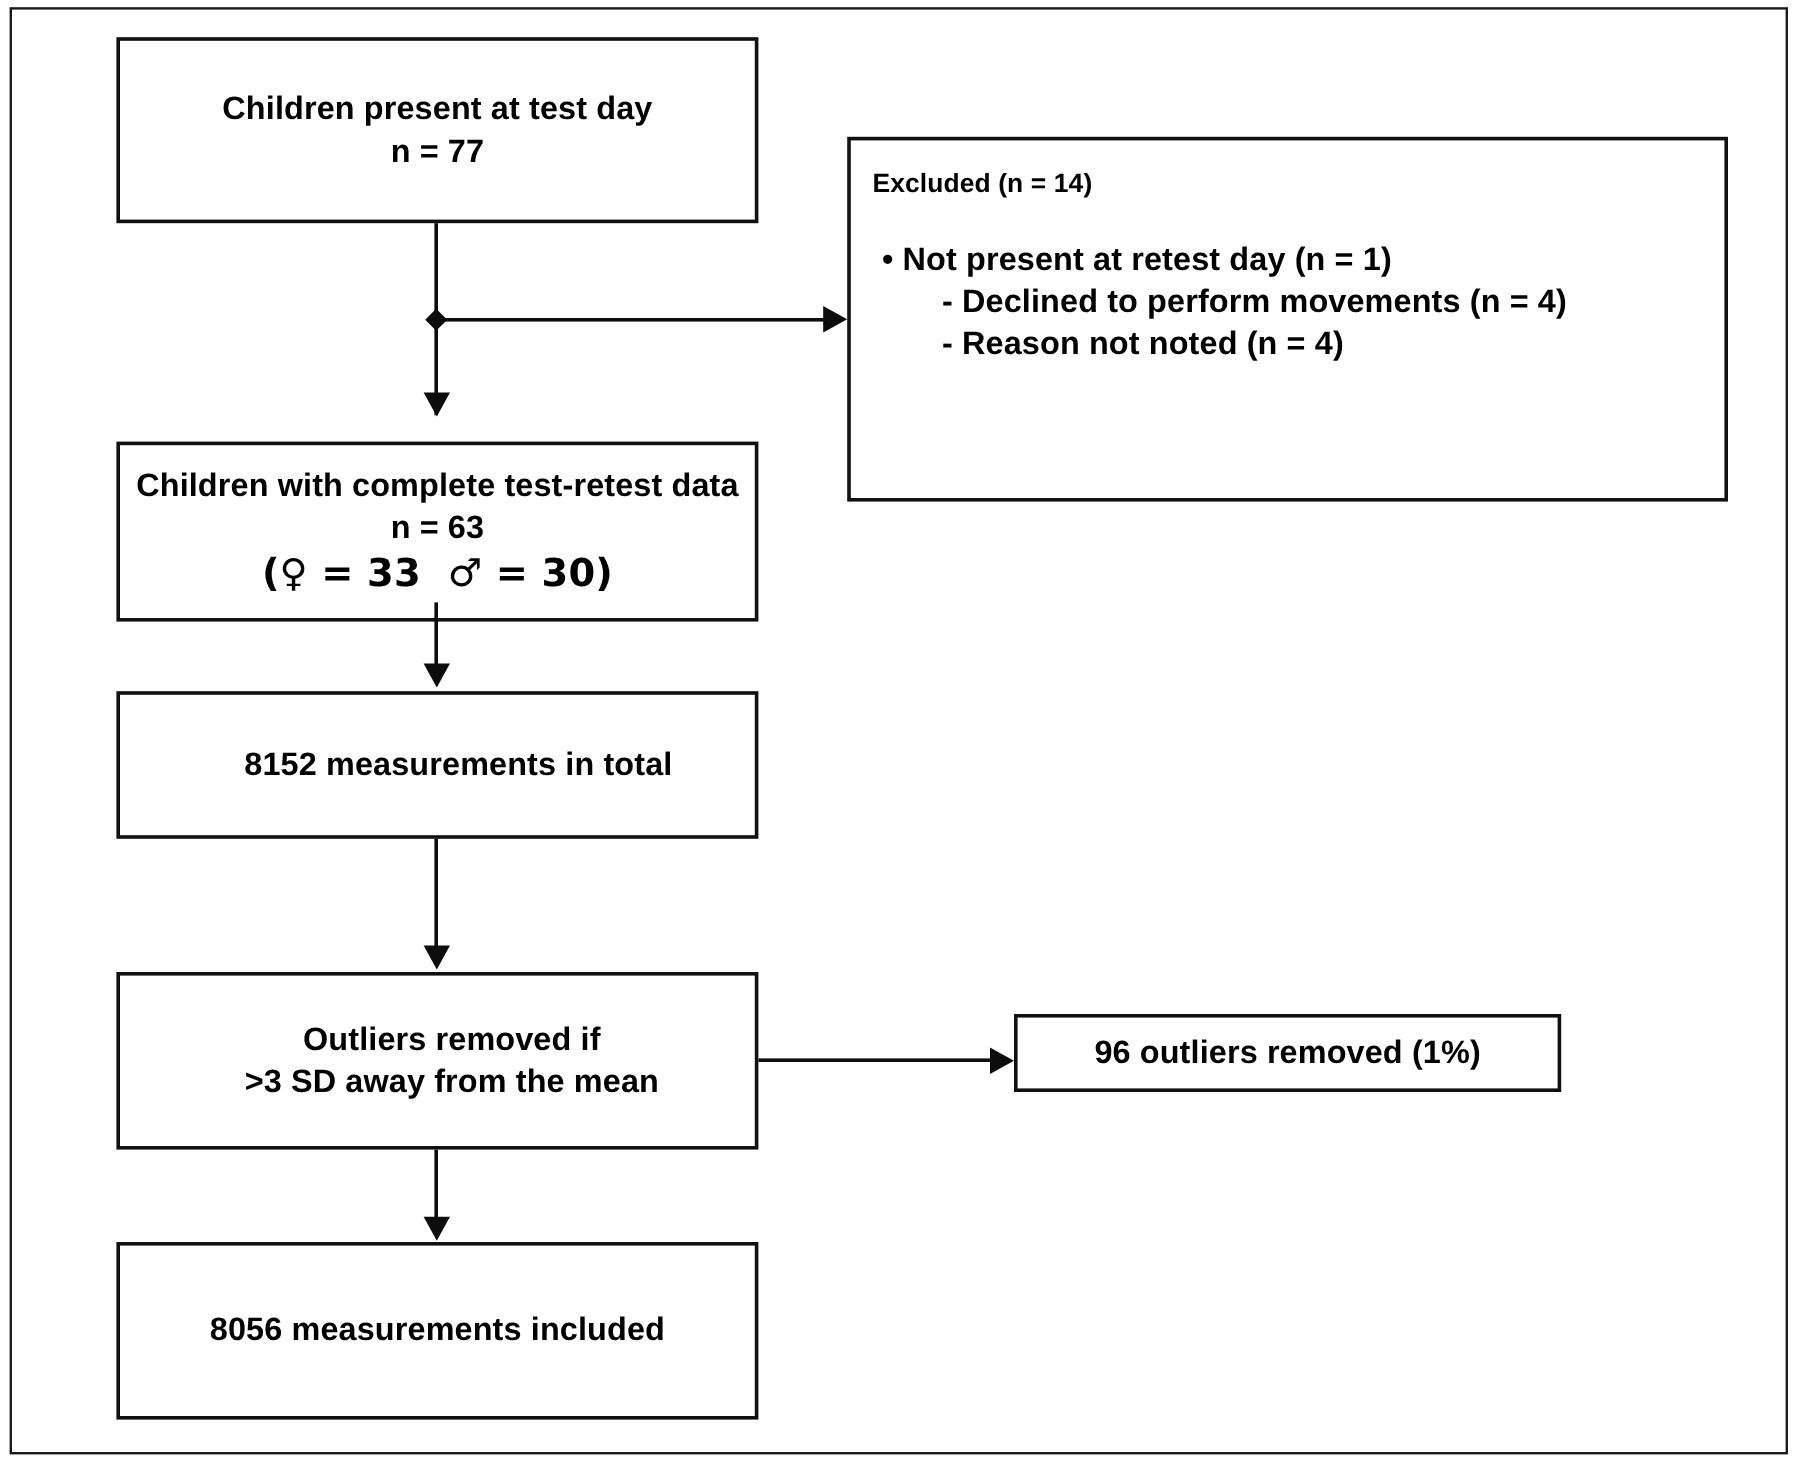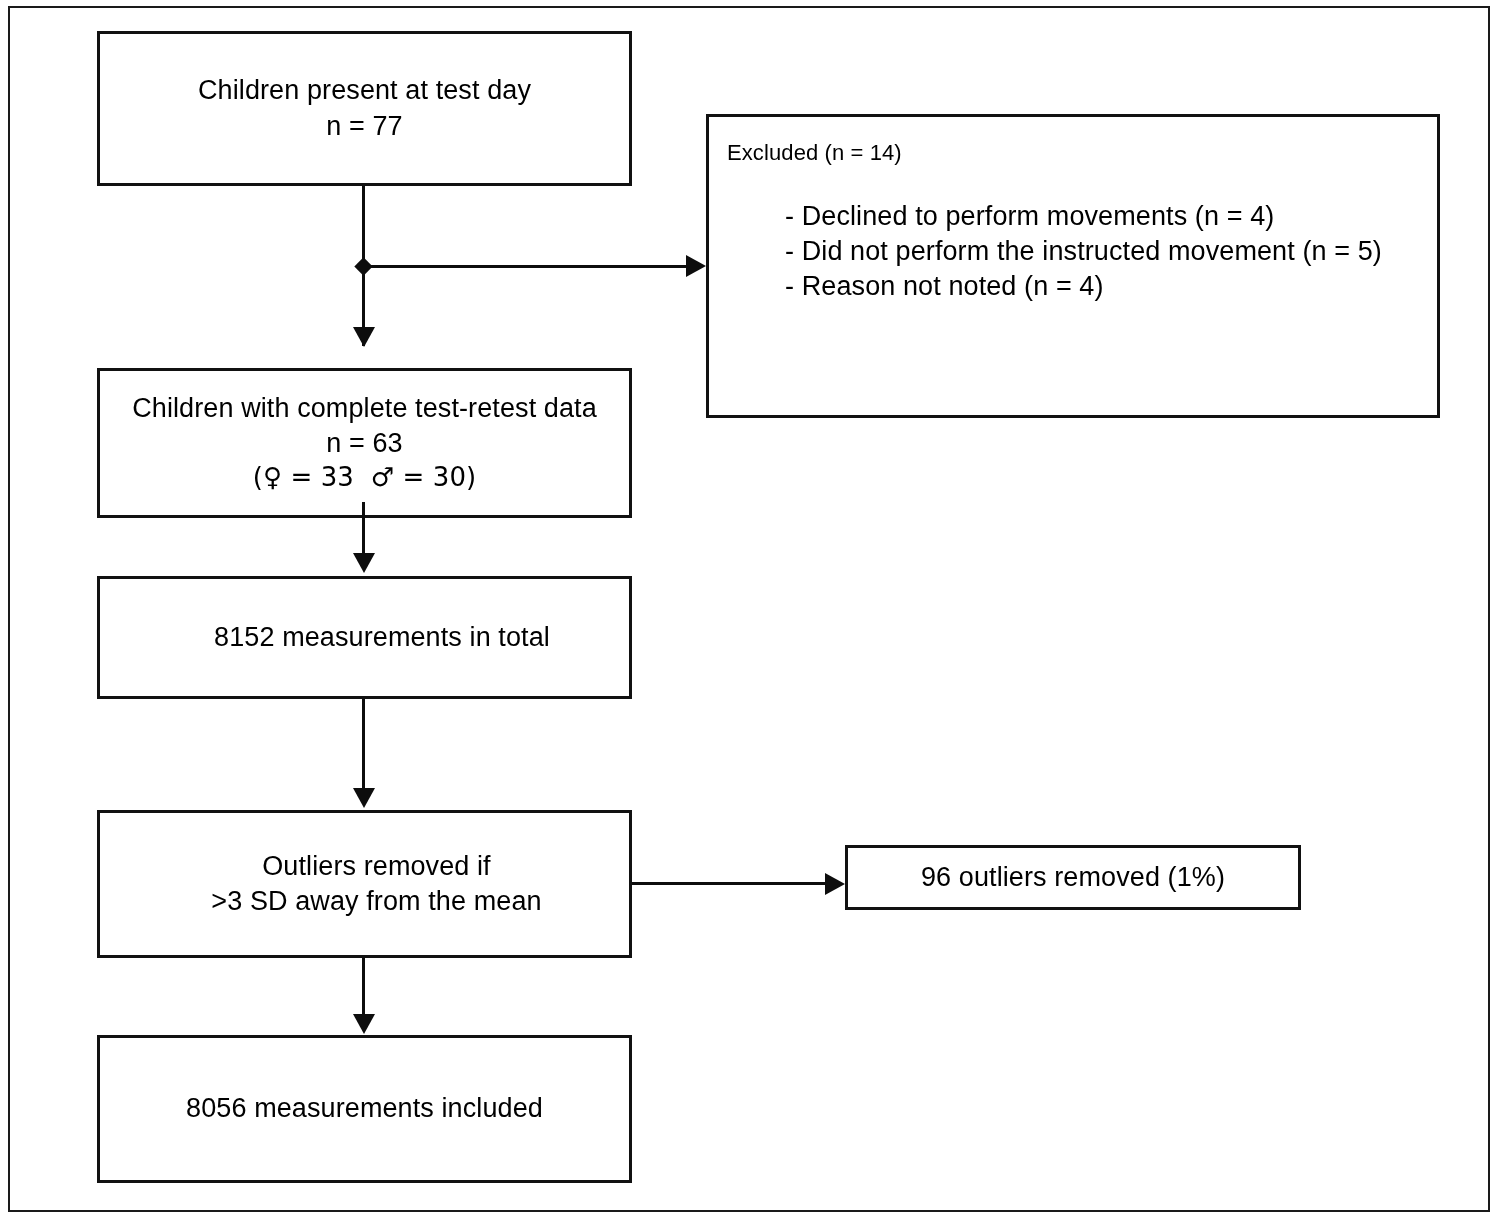--- a/index.html
+++ b/index.html
@@ -10,20 +10,21 @@
   body {
     font-family: "Liberation Sans", sans-serif;
     color: #000000;
   }
   #figure {
     position: relative;
     width: 1500px;
     height: 1219px;
     background: #ffffff;
     overflow: hidden;
+    font-weight: bold;
   }
   
   #outer-frame {
     position: absolute;
     left: 8px;
     top: 6px;
     width: 1482px;
     height: 1206px;
     border: 2px solid #1a1a1a;
     box-sizing: border-box;
@@ -105,41 +106,41 @@
     border-bottom: 11px solid transparent;
     border-left: 20px solid #0d0d0d;
   }
   .junction-diamond {
     position: absolute;
     width: 13px;
     height: 13px;
     background: #0d0d0d;
     transform: rotate(45deg);
   }
-  .gsym { font-family: "DejaVu Sans", sans-serif; font-size: 26px; }
+  .gsym { font-family: "DejaVu Sans", sans-serif; font-size: 32px; }
 </style>
 </head>
 <body>
 
 <div id="figure">
 
   <div id="outer-frame"></div>
 
   <div class="node" id="node-present" style="left:97px; top:31px; width:535px; height:155px;">
     <div class="lines">
       <span class="ln">Children present at test day</span>
       <span class="ln">n = 77</span>
     </div>
   </div>
 
   <div class="node" id="node-excluded" style="left:706px; top:114px; width:734px; height:304px;">
     <span class="exc-title">Excluded (n = 14)</span>
     <ul class="exc-list">
+      <li class="exc-item lvl1"><span>•</span> <span>Not present at retest day (n = 1)</span></li>
       <li class="exc-item lvl2"><span>-</span> <span>Declined to perform movements (n = 4)</span></li>
-      <li class="exc-item lvl2"><span>-</span> <span>Did not perform the instructed movement (n = 5)</span></li>
       <li class="exc-item lvl2"><span>-</span> <span>Reason not noted (n = 4)</span></li>
     </ul>
   </div>
 
   <div class="node" id="node-complete" style="left:97px; top:368px; width:535px; height:150px;">
     <div class="lines">
       <span class="ln">Children with complete test-retest data</span>
       <span class="ln">n = 63</span>
       <span class="ln gsym">(♀ = 33  ♂ = 30)</span>
     </div>

